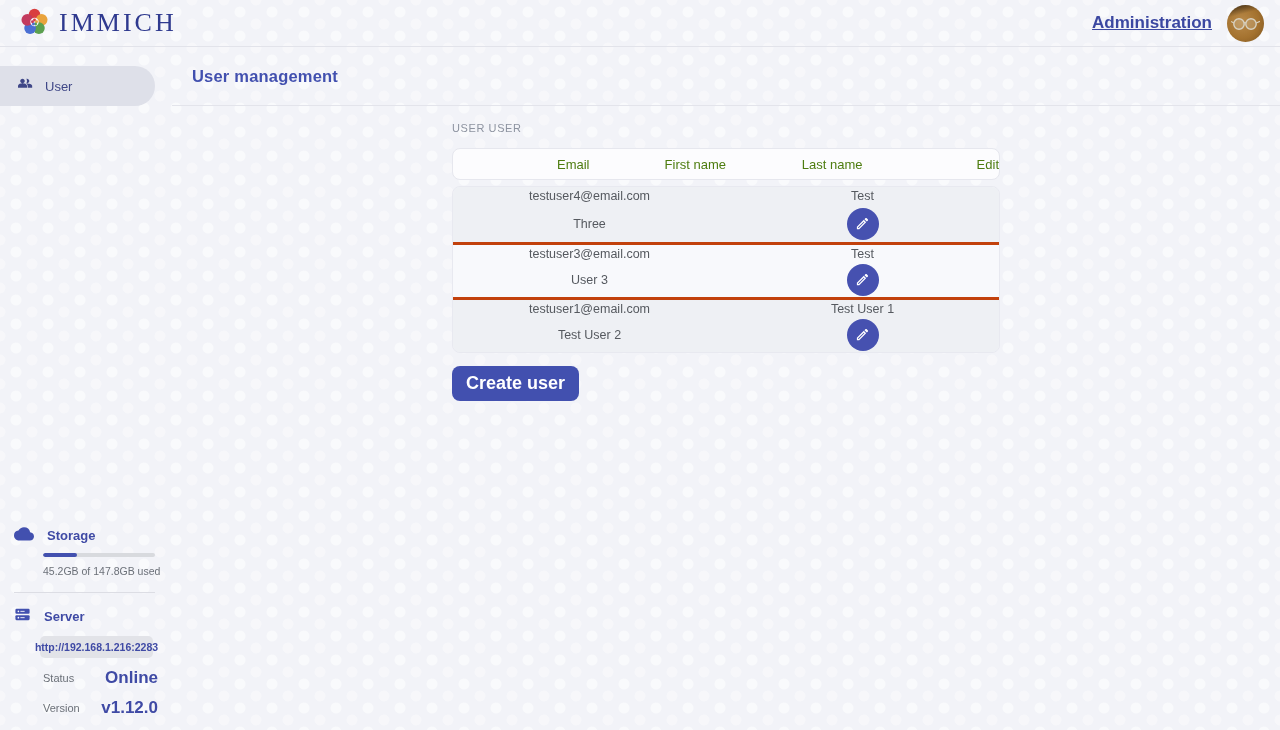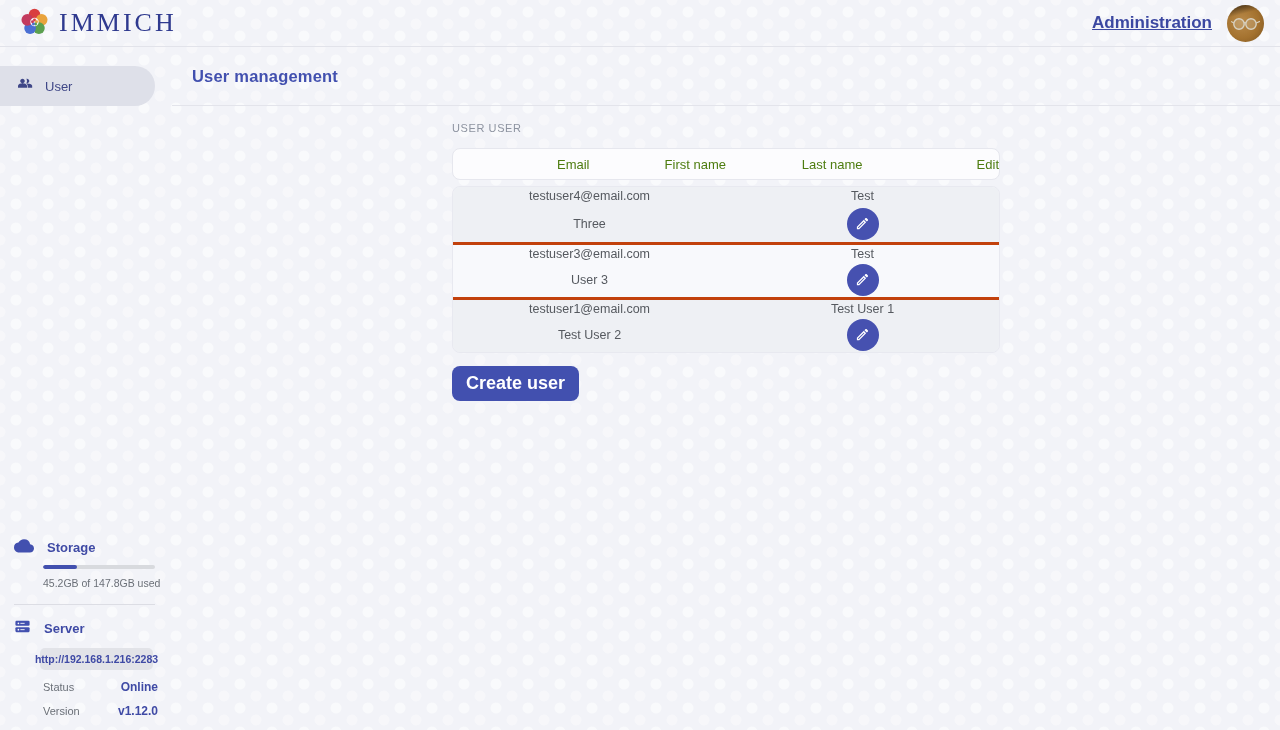--- a/index.html
+++ b/index.html
@@ -63,21 +63,21 @@
   .usage-text { margin:8px 0 0 43px; font-size:10.5px; color:#6b7078; }
   .side-divider { margin:15px 0 0 14px; width:141px; border-top:1px solid #dcdde4; }
   .server-sec { margin-top:13px; }
   .url-pill {
     margin:9px 0 0 40px; width:113px; height:22px; background:#e2e3e8; border-radius:5px;
     display:flex; align-items:center; justify-content:center;
     font-size:10.5px; font-weight:700; color:#3f4aa5;
   }
   .kv-row { margin:10px 14px 0 43px; display:flex; justify-content:space-between; align-items:center; }
   .kv-label { font-size:11px; color:#6b7078; }
-  .kv-value { font-size:12px; font-weight:700; color:#3f4aa5; }
+  .kv-value { font-size:17px; font-weight:700; color:#3f4aa5; }
 
   
   .main { flex:1; }
   .title-bar { height:59px; display:flex; align-items:center; padding-left:20px; border-bottom:1px solid #e3e4eb; }
   .page-title { font-size:16.5px; font-weight:700; color:#4250af; letter-spacing:.2px; }
   .content { padding-left:280px; }
   .section-label { margin-top:16px; font-size:11px; letter-spacing:.6px; color:#8d93a0; font-weight:500; }
 
   .table-wrap { width:548px; }
   .thead {

